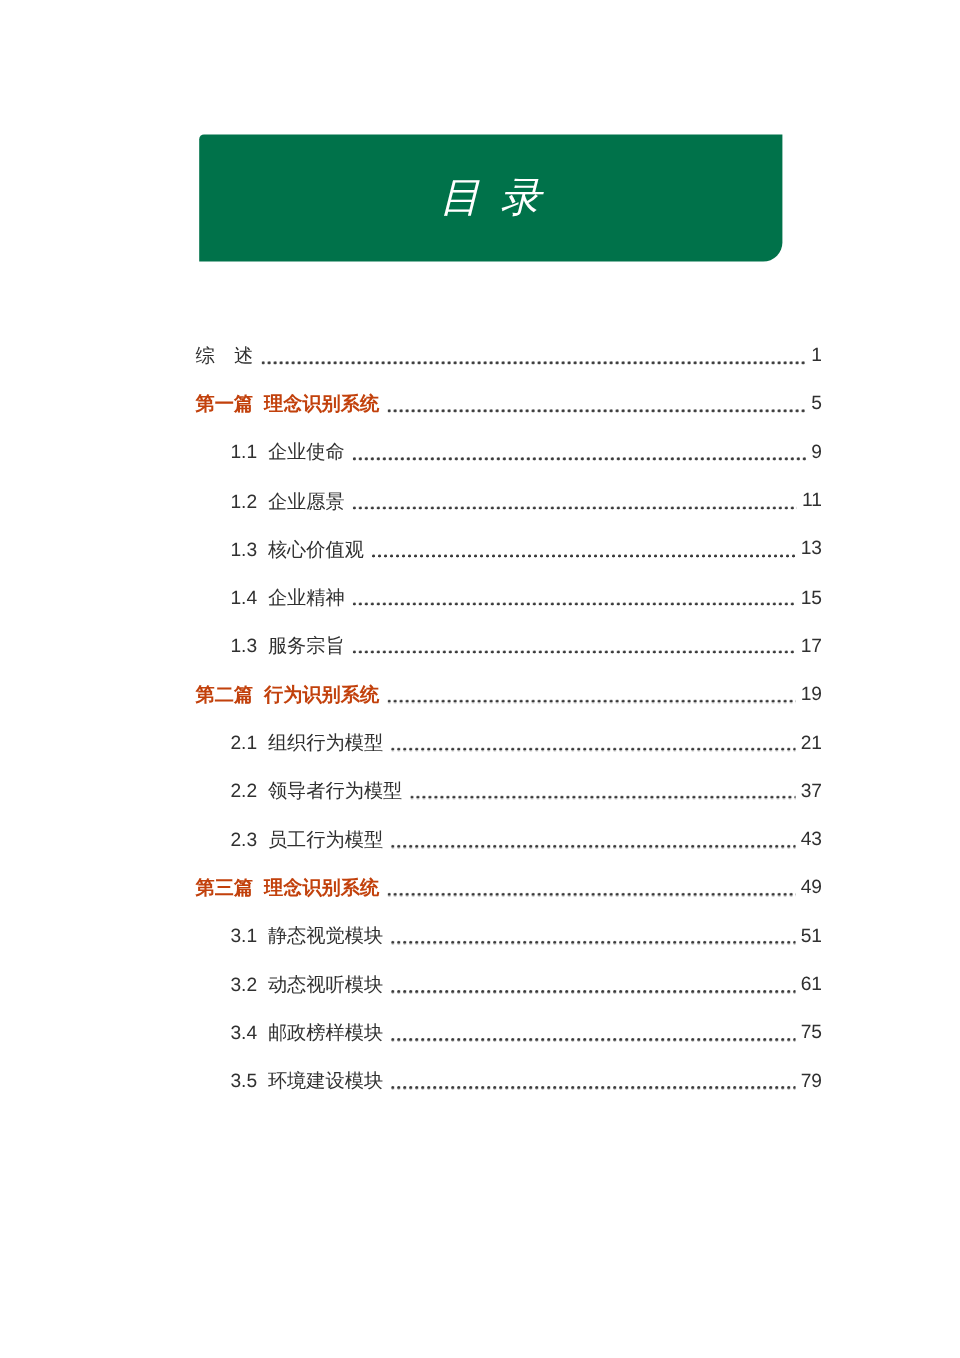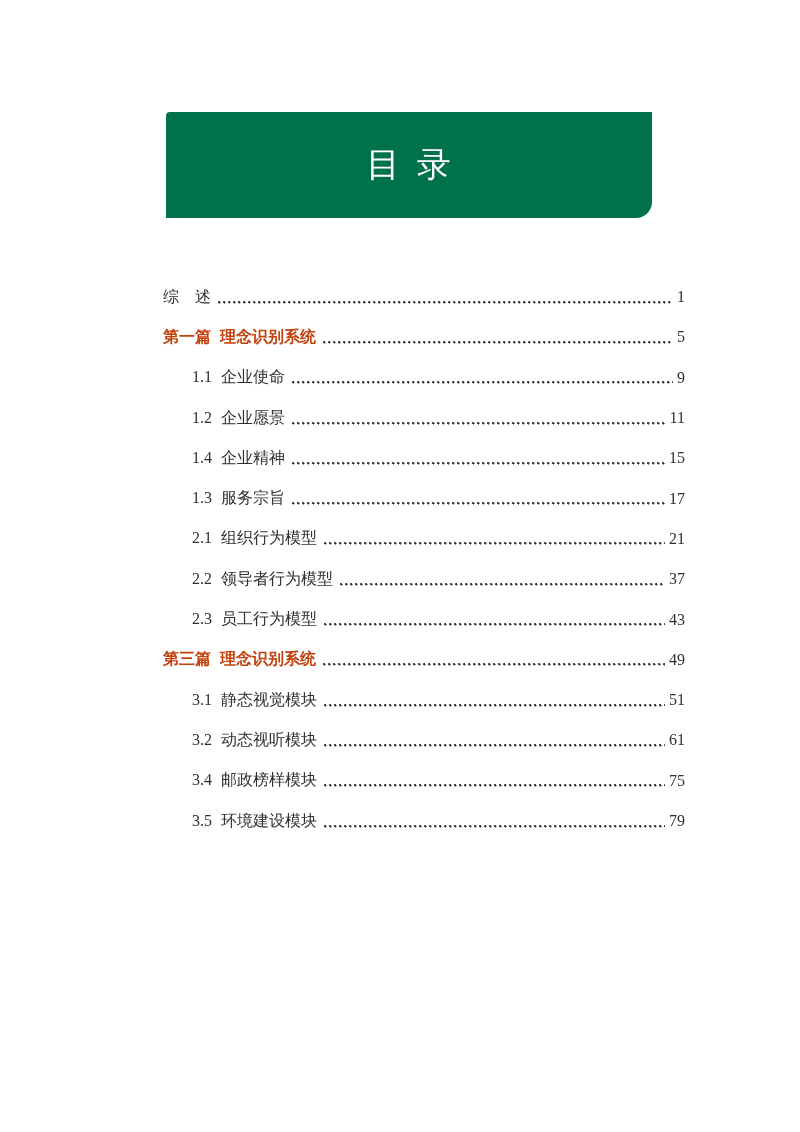--- a/index.html
+++ b/index.html
@@ -24,36 +24,36 @@
     position: absolute;
     left: 166px;
     top: 112px;
     width: 486px;
     height: 106px;
     background: var(--green);
     border-radius: 4px 0 16px 0;
     display: flex;
     align-items: center;
     justify-content: center;
+    font-style: italic;
   }
   .banner-title {
     color: #ffffff;
     font-size: 34px;
     font-weight: 400;
     word-spacing: 5px;
     letter-spacing: 1px;
   }
 
   
   .toc {
     position: absolute;
     left: 163px;
     top: 277px;
     width: 522px;
-    font-family: Liberation Serif, serif;
   }
   .toc-row {
     height: 40.3px;
     display: flex;
     align-items: center;
     font-size: 16px;
     cursor: pointer;
   }
   .toc-row.bold .label { font-weight: 700; color: #c2410c; }
   .toc-row.indent { padding-left: 29px; }
@@ -93,28 +93,38 @@
       <span class="label"><span class="num">1.1</span><span>企业使命</span></span>
       <span class="leader"></span>
       <span class="pg">9</span>
     </div>
     <div class="toc-row indent">
       <span class="label"><span class="num">1.2</span><span>企业愿景</span></span>
       <span class="leader"></span>
       <span class="pg">11</span>
     </div>
     <div class="toc-row indent">
+      <span class="label"><span class="num">1.3</span><span>核心价值观</span></span>
+      <span class="leader"></span>
+      <span class="pg">13</span>
+    </div>
+    <div class="toc-row indent">
       <span class="label"><span class="num">1.4</span><span>企业精神</span></span>
       <span class="leader"></span>
       <span class="pg">15</span>
     </div>
     <div class="toc-row indent">
       <span class="label"><span class="num">1.3</span><span>服务宗旨</span></span>
       <span class="leader"></span>
       <span class="pg">17</span>
+    </div>
+    <div class="toc-row bold">
+      <span class="label"><span class="num">第二篇</span><span>行为识别系统</span></span>
+      <span class="leader"></span>
+      <span class="pg">19</span>
     </div>
     <div class="toc-row indent">
       <span class="label"><span class="num">2.1</span><span>组织行为模型</span></span>
       <span class="leader"></span>
       <span class="pg">21</span>
     </div>
     <div class="toc-row indent">
       <span class="label"><span class="num">2.2</span><span>领导者行为模型</span></span>
       <span class="leader"></span>
       <span class="pg">37</span>

